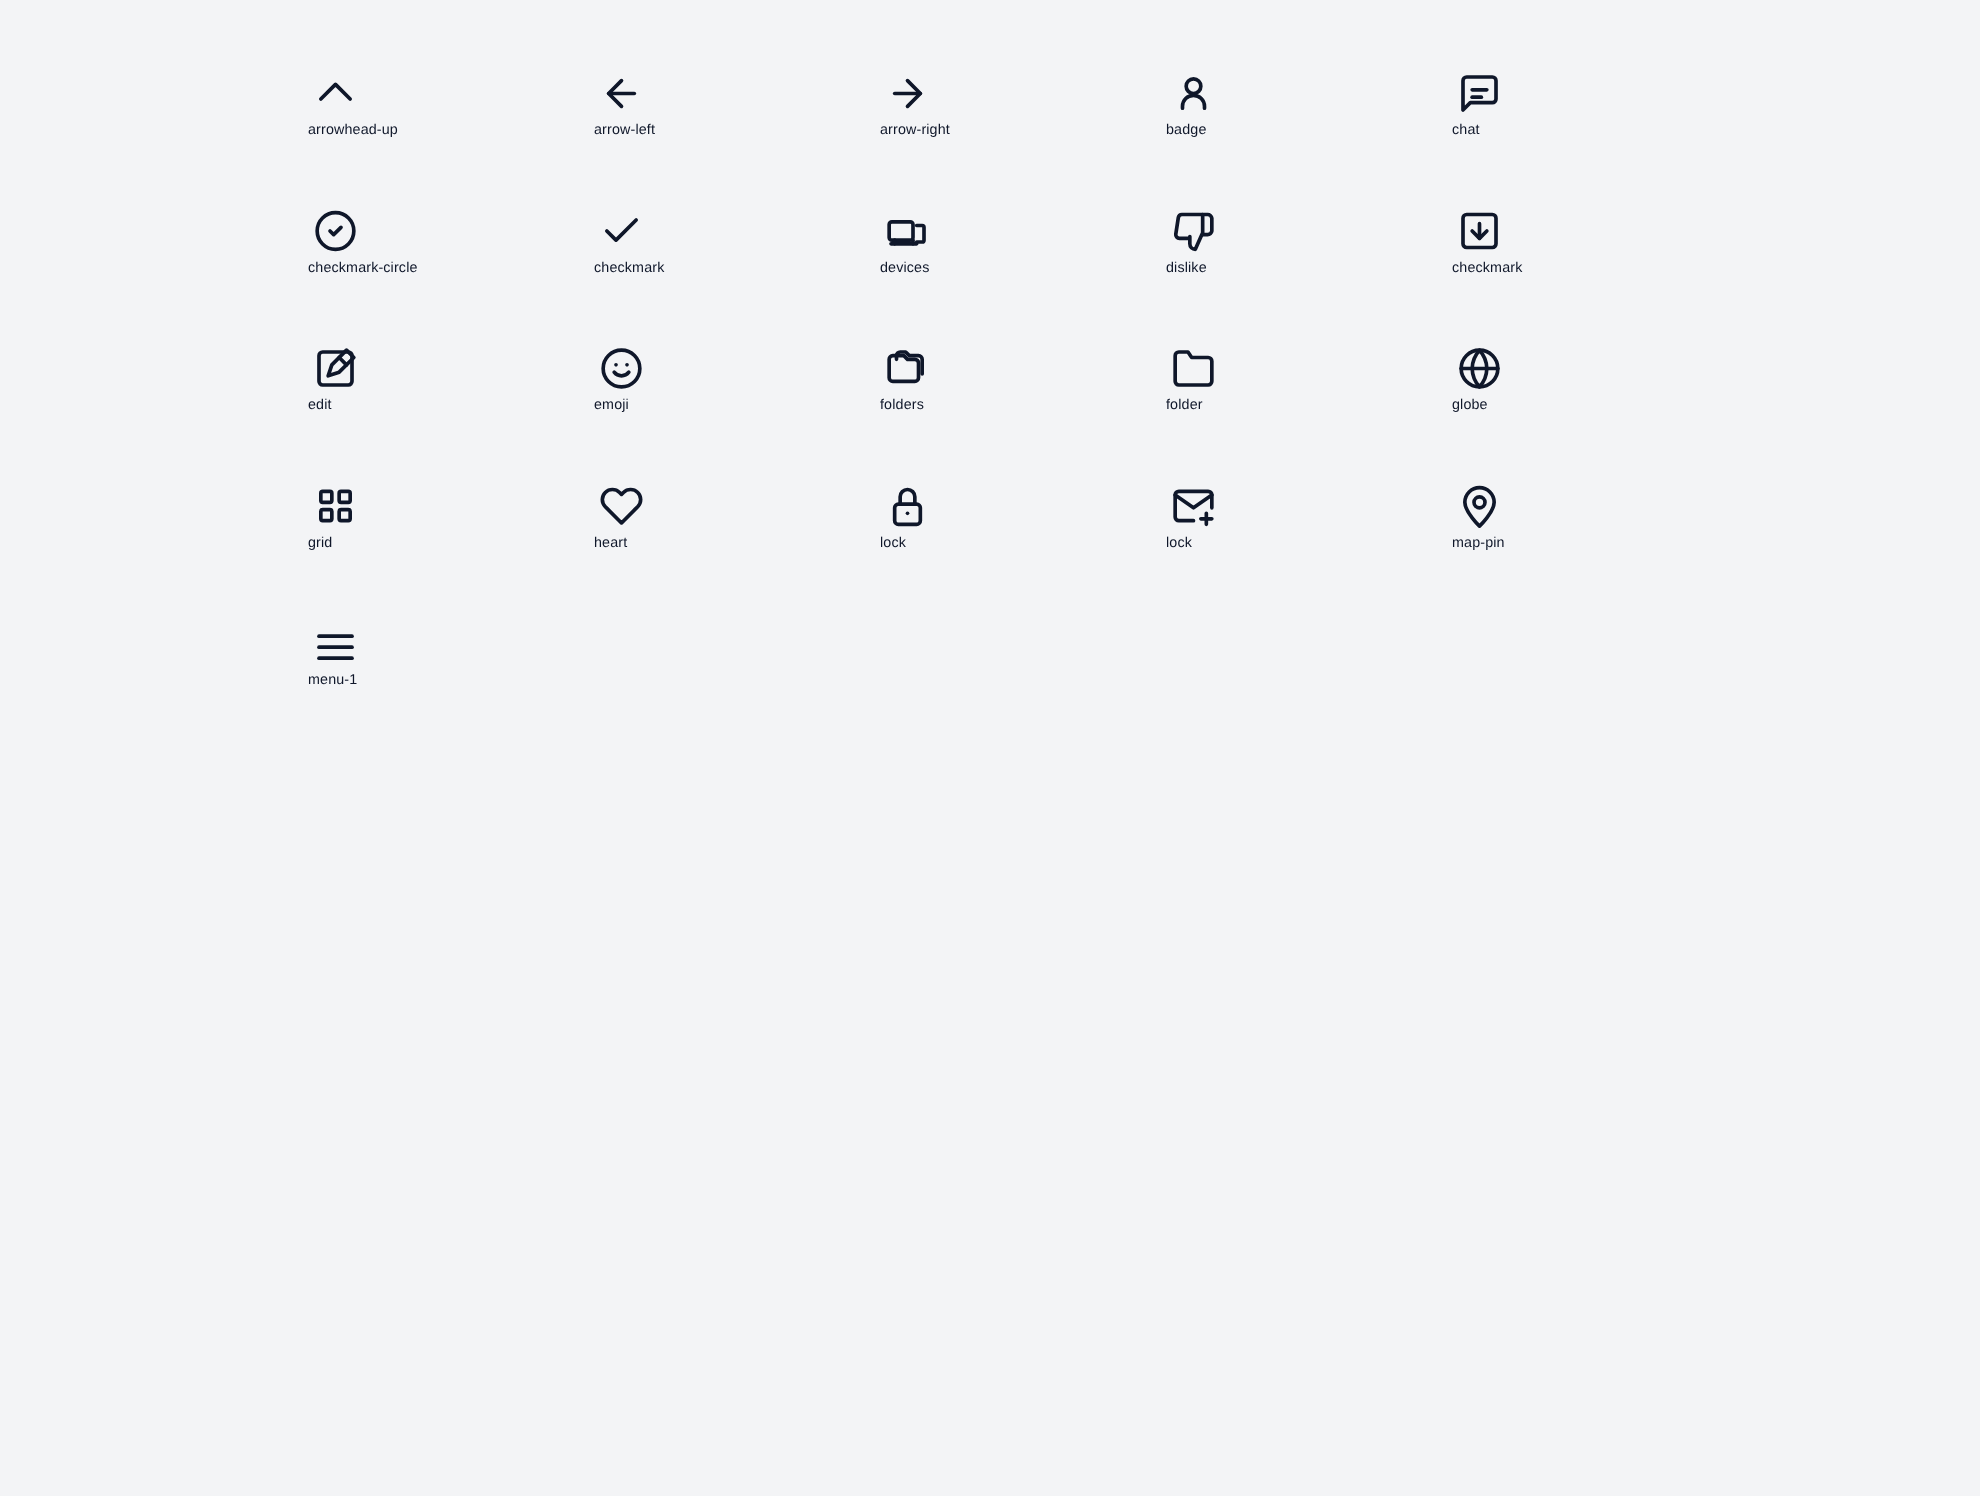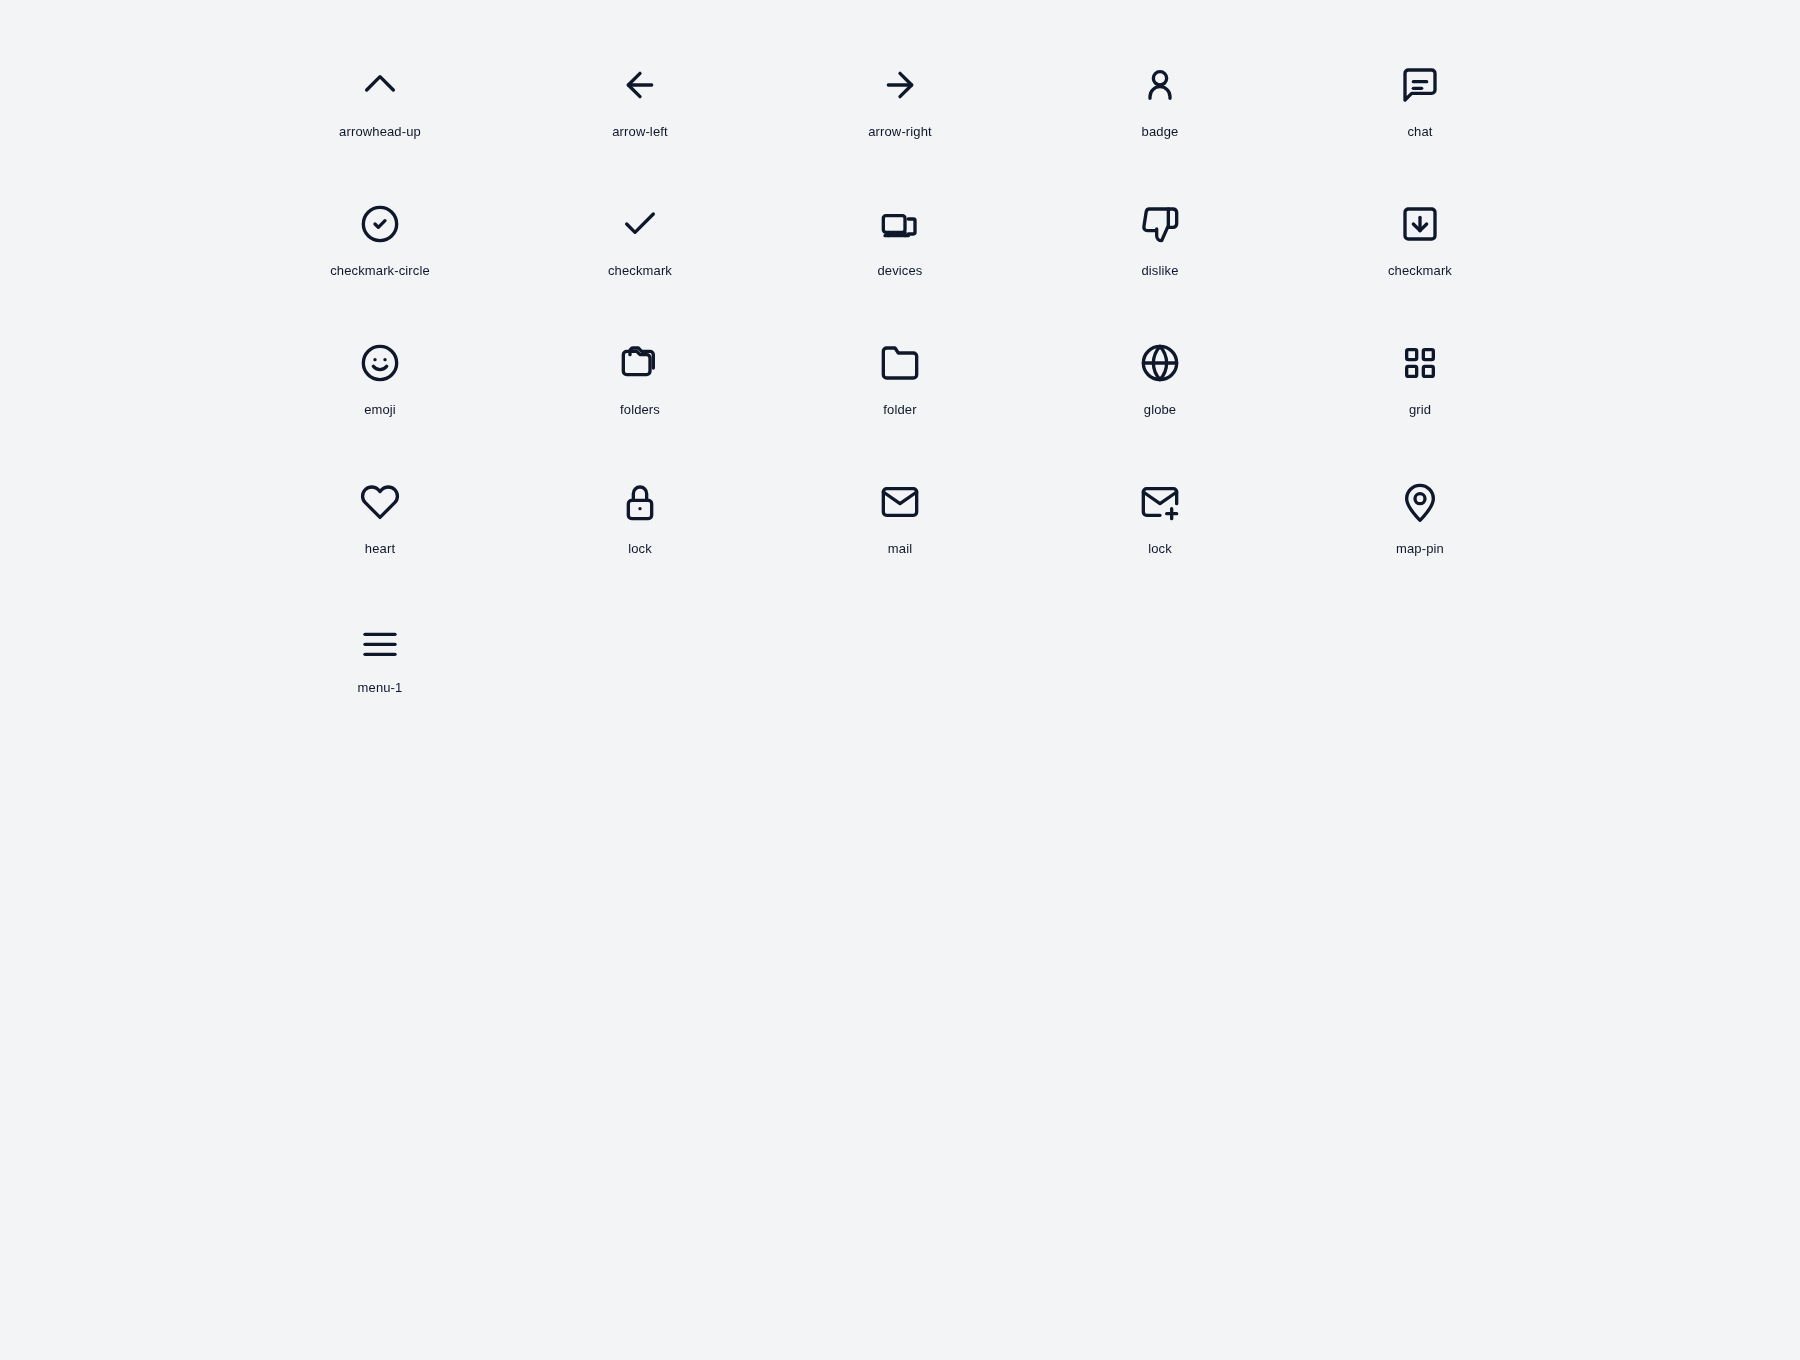--- a/index.html
+++ b/index.html
@@ -14,22 +14,21 @@
     }
     .icon-grid {
       display: grid;
       grid-template-columns: repeat(5, 200px);
       gap: 60px 60px;
       justify-content: center;
     }
     .icon-item {
       display: flex;
       flex-direction: column;
-      align-items: center;
-      gap: 14px;
+      align-items: flex-start;
     }
     .icon-svg {
       width: 50px;
       height: 50px;
       display: flex;
       align-items: center;
       justify-content: center;
     }
     .icon-svg svg {
       width: 40px;
@@ -152,20 +151,30 @@
     <div class="icon-svg">
       <svg viewBox="0 0 24 24">
         <rect x="3" y="3" width="18" height="18" rx="2"></rect>
         <polyline points="8 12 12 16 16 12"></polyline>
         <line x1="12" y1="8" x2="12" y2="16"></line>
       </svg>
     </div>
     <span class="icon-label">checkmark</span>
   </div>
 
+  <div class="icon-item">
+    <div class="icon-svg">
+      <svg viewBox="0 0 24 24">
+        <rect x="3" y="3" width="18" height="18" rx="2"></rect>
+        <path d="M8 16l2-6 8-8 4 4-8 8-6 2z"></path>
+        <line x1="14" y1="6" x2="18" y2="10"></line>
+      </svg>
+    </div>
+    <span class="icon-label">edit</span>
+  </div>
 
   <div class="icon-item">
     <div class="icon-svg">
       <svg viewBox="0 0 24 24">
         <circle cx="12" cy="12" r="10"></circle>
         <path d="M8 14s1.5 2 4 2 4-2 4-2"></path>
         <circle cx="9" cy="10" r="1" fill="#0f172a" stroke="none"></circle>
         <circle cx="15" cy="10" r="1" fill="#0f172a" stroke="none"></circle>
       </svg>
     </div>
@@ -227,29 +236,20 @@
     <div class="icon-svg">
       <svg viewBox="0 0 24 24">
         <rect x="5" y="11" width="14" height="11" rx="2"></rect>
         <path d="M8 11V7a4 4 0 0 1 8 0v4"></path>
         <circle cx="12" cy="16" r="1" fill="#0f172a" stroke="none"></circle>
       </svg>
     </div>
     <span class="icon-label">lock</span>
   </div>
 
-  <div class="icon-item">
-    <div class="icon-svg">
-      <svg viewBox="0 0 24 24">
-        <path d="M4 4h16c1.1 0 2 .9 2 2v12c0 1.1-.9 2-2 2H4c-1.1 0-2-.9-2-2V6c0-1.1.9-2 2-2z"></path>
-        <polyline points="22,6 12,13 2,6"></polyline>
-      </svg>
-    </div>
-    <span class="icon-label">mail</span>
-  </div>
 
   <div class="icon-item">
     <div class="icon-svg">
       <svg viewBox="0 0 24 24">
         <path d="M22 13V6a2 2 0 0 0-2-2H4a2 2 0 0 0-2 2v12a2 2 0 0 0 2 2h8"></path>
         <polyline points="22,6 12,13 2,6"></polyline>
         <path d="M16 19h6M19 16v6"></path>
       </svg>
     </div>
     <span class="icon-label">lock</span>

